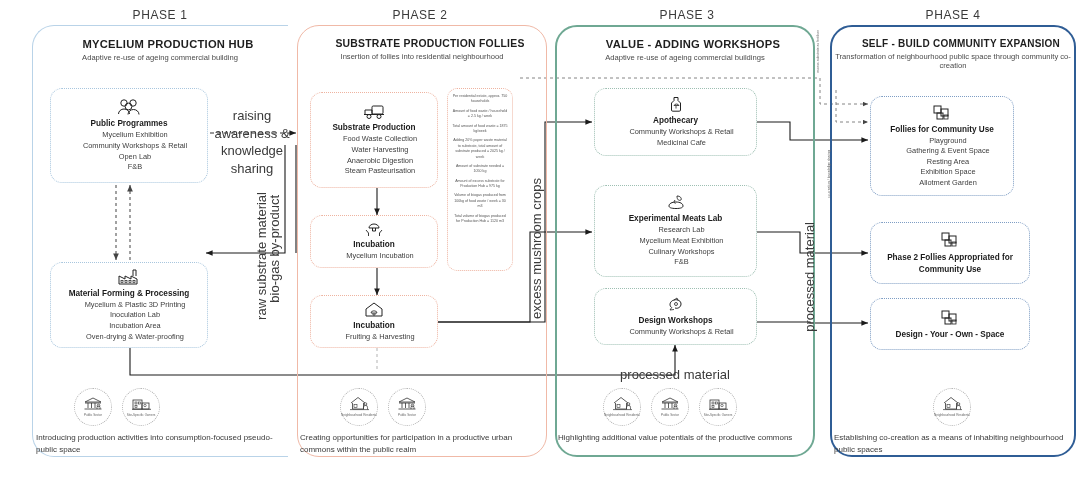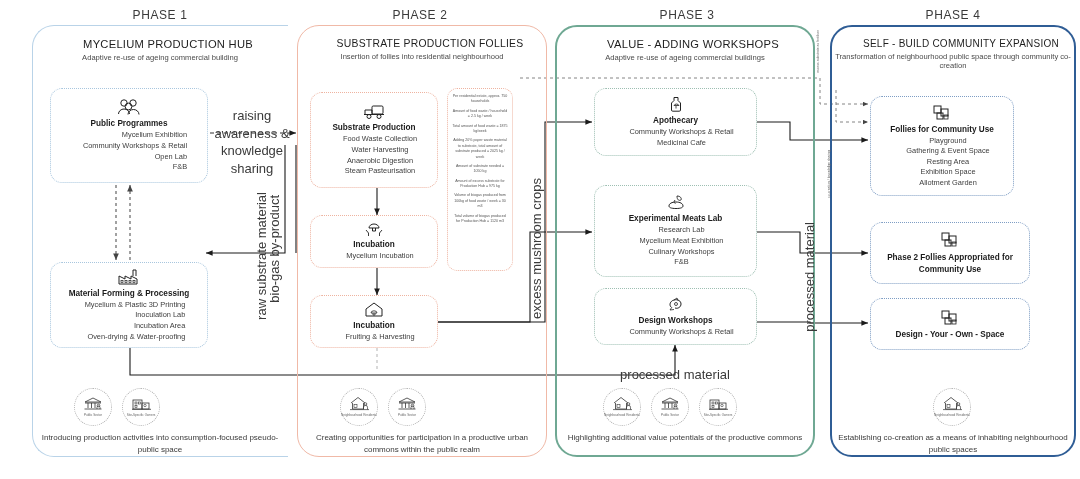--- a/index.html
+++ b/index.html
@@ -28,39 +28,39 @@
     box-sizing:border-box;
   }
   .p1{border:1.6px solid #b9d3e8;}
   .p2{border:1.6px solid #f0b9a7;}
   .p3{border:2px solid #6fa893;}
   .p4{border:2px solid #2f5d95;}
 
   
   .phase-head{position:absolute;text-align:center;}
   .phase-head .ttl{
-    font-size:11.2px;font-weight:normal;letter-spacing:.25px;color:#1e1e1e;
+    font-size:11.2px;font-weight:bold;letter-spacing:.25px;color:#1e1e1e;
     white-space:nowrap;
     padding-left:16px;
   }
   .phase-head .sub{
     font-size:7.6px;color:#4a4a4a;margin-top:3px;line-height:1.25;
   }
 
   
   .card{
     position:absolute;
     border:1.3px dotted #9aa0a6;
     border-radius:12px;
     box-sizing:border-box;
     text-align:center;
     background:#fff;
     display:flex;flex-direction:column;align-items:center;justify-content:center;
   }
-  .card.blue{border-color:#a8c6de;text-align:right;}
+  .card.blue{border-color:#a8c6de;}
   .card.red{border-color:#eeb3a0;}
   .card.green{border-color:#9dbfb2;}
   .card.navy{border-color:#7e9dc4;}
   .card .c-ttl{font-size:8.2px;font-weight:bold;color:#1b1b1b;margin-top:3px;}
   .card .c-lines{font-size:7.4px;color:#3c3c3c;line-height:1.42;margin-top:2px;margin-left:12px;}
   .card .c-lines div{white-space:nowrap;}
 
   
   .statcard{
     position:absolute;border:1.2px dotted #eeb3a0;border-radius:10px;
@@ -79,21 +79,21 @@
   .stake{
     width:38px;height:38px;border-radius:50%;
     border:1px dotted #b0b0b0;
     display:flex;flex-direction:column;align-items:center;justify-content:center;
     box-sizing:border-box;
   }
   .stake .lbl{font-size:3.1px;line-height:1.3;color:#666;text-align:center;margin-top:1px;}
 
   
   .caption{
-    position:absolute;text-align:center;font-size:8px;color:#3a3a3a;line-height:1.45;
+    position:absolute;font-size:8px;color:#3a3a3a;line-height:1.45;
   }
 
   
   .conn-lbl{position:absolute;font-size:13px;color:#3a3a3a;line-height:1.35;text-align:center;}
   .conn-lbl.vert{
     writing-mode:vertical-rl;transform:rotate(180deg);white-space:nowrap;
   }
   .conn-lbl.tiny{font-size:3.4px;color:#666;}
 
   svg.wires{position:absolute;left:0;top:0;width:1080px;height:479px;pointer-events:none;}

